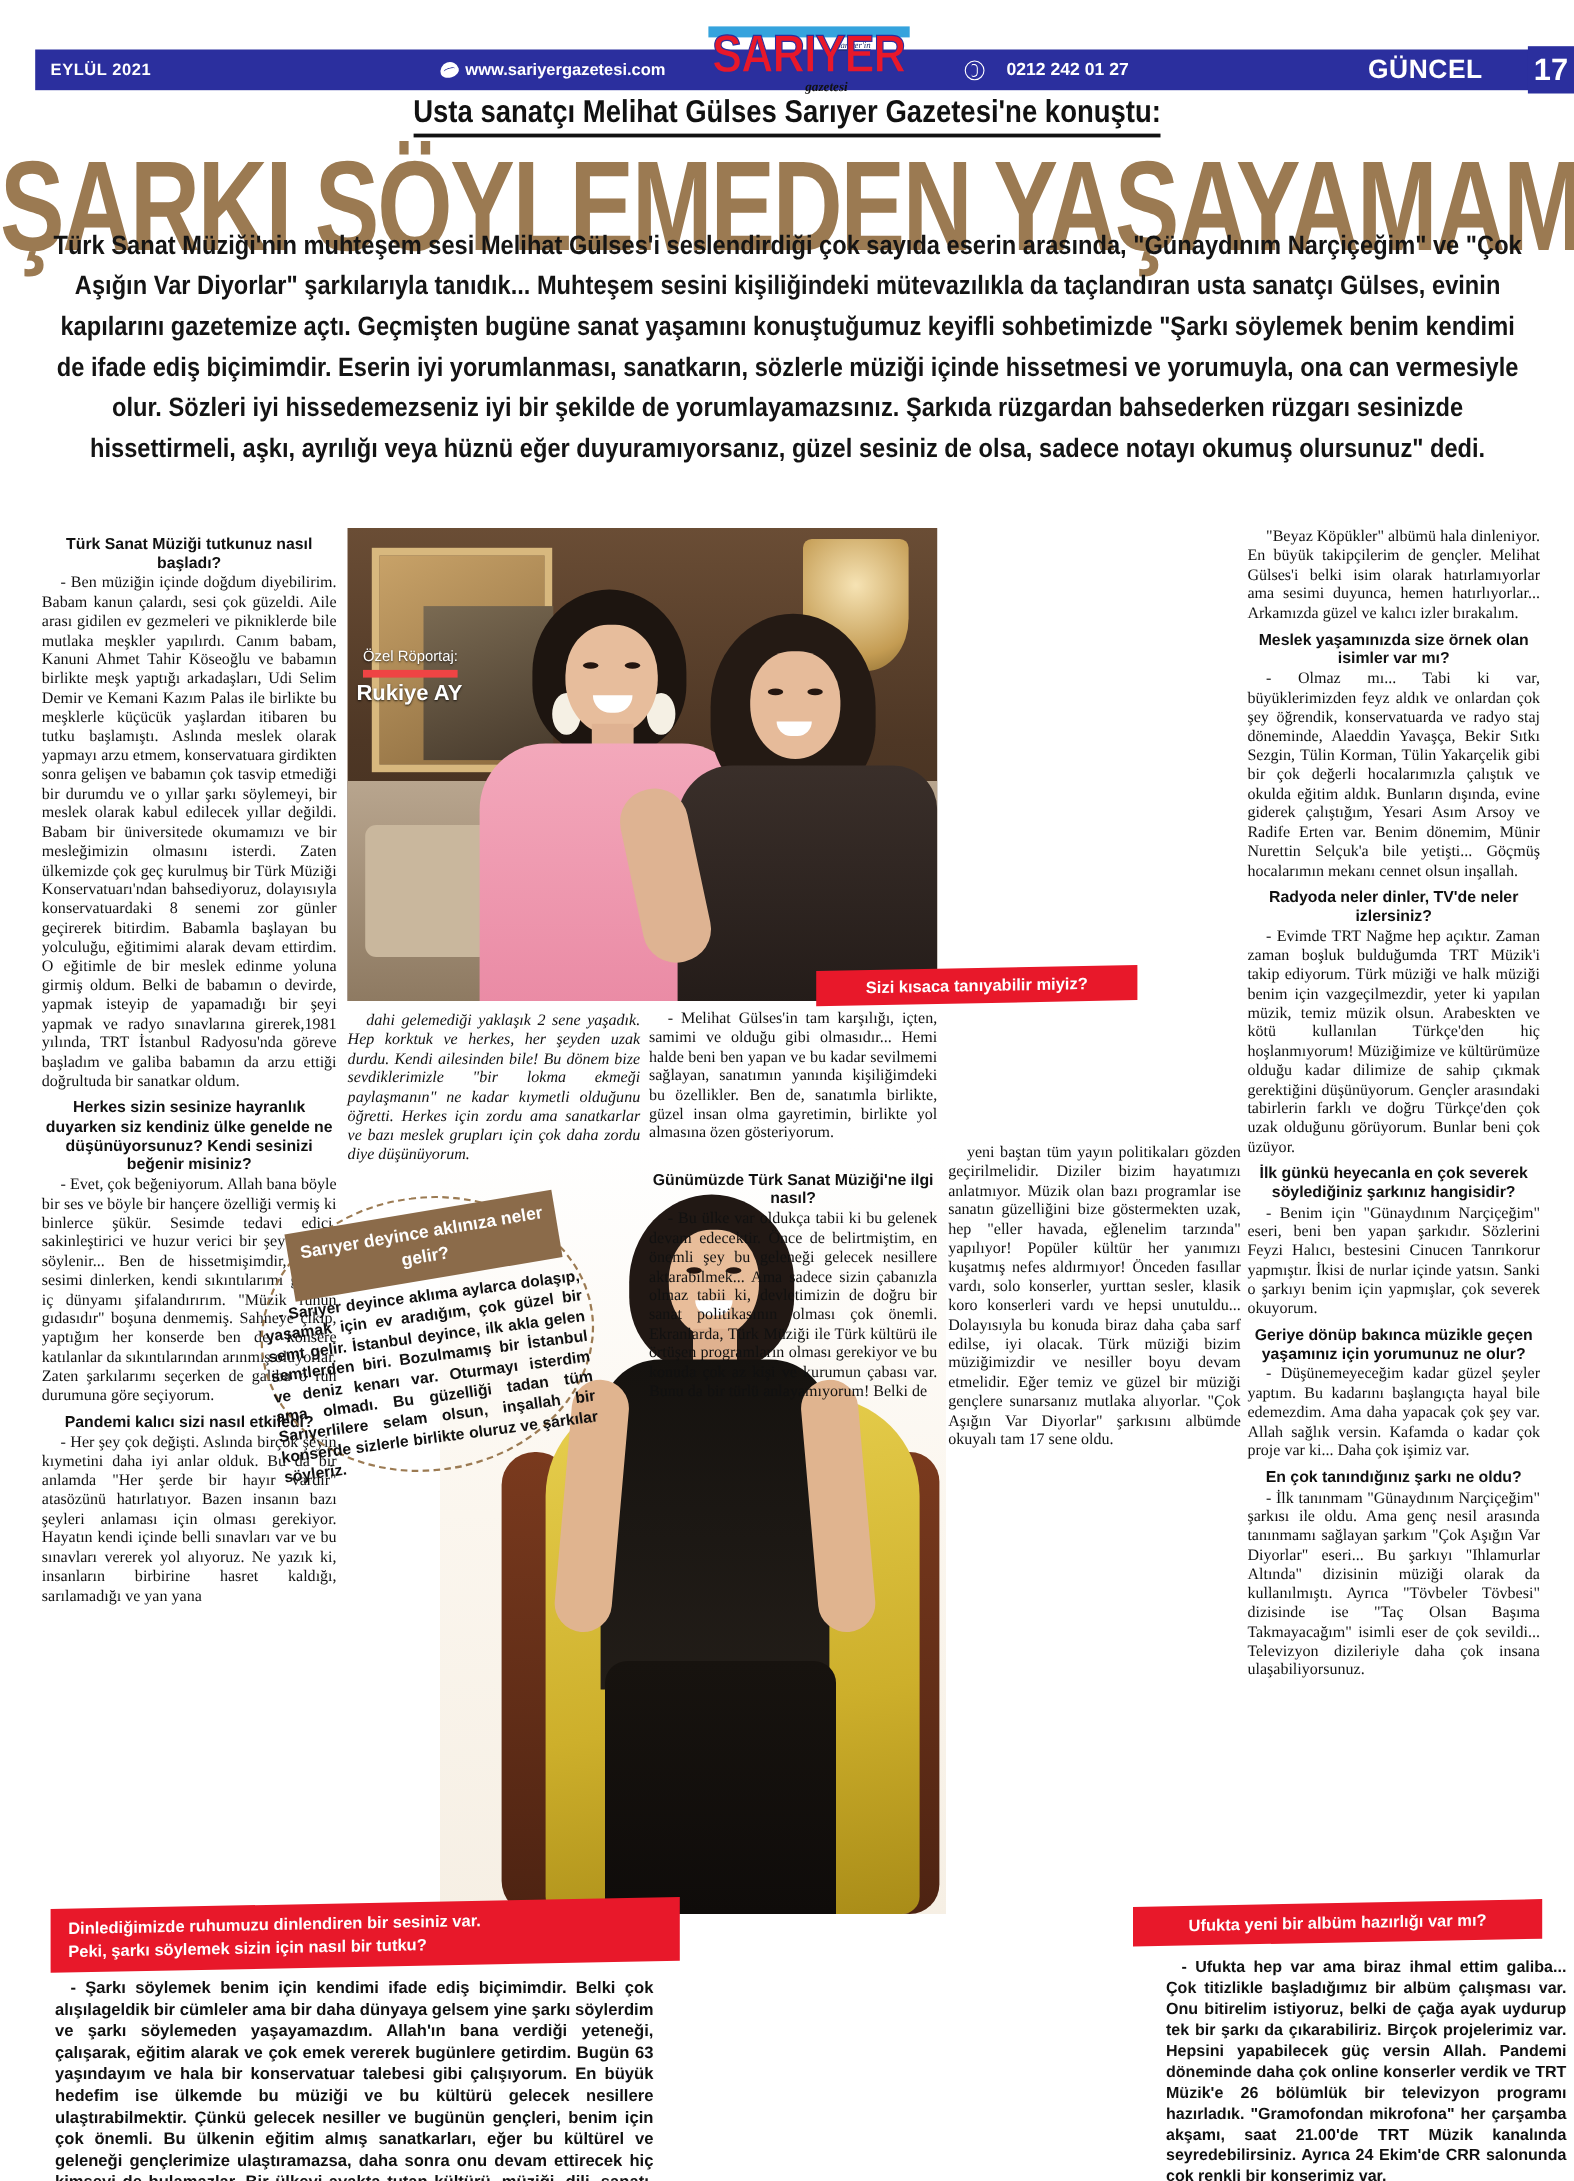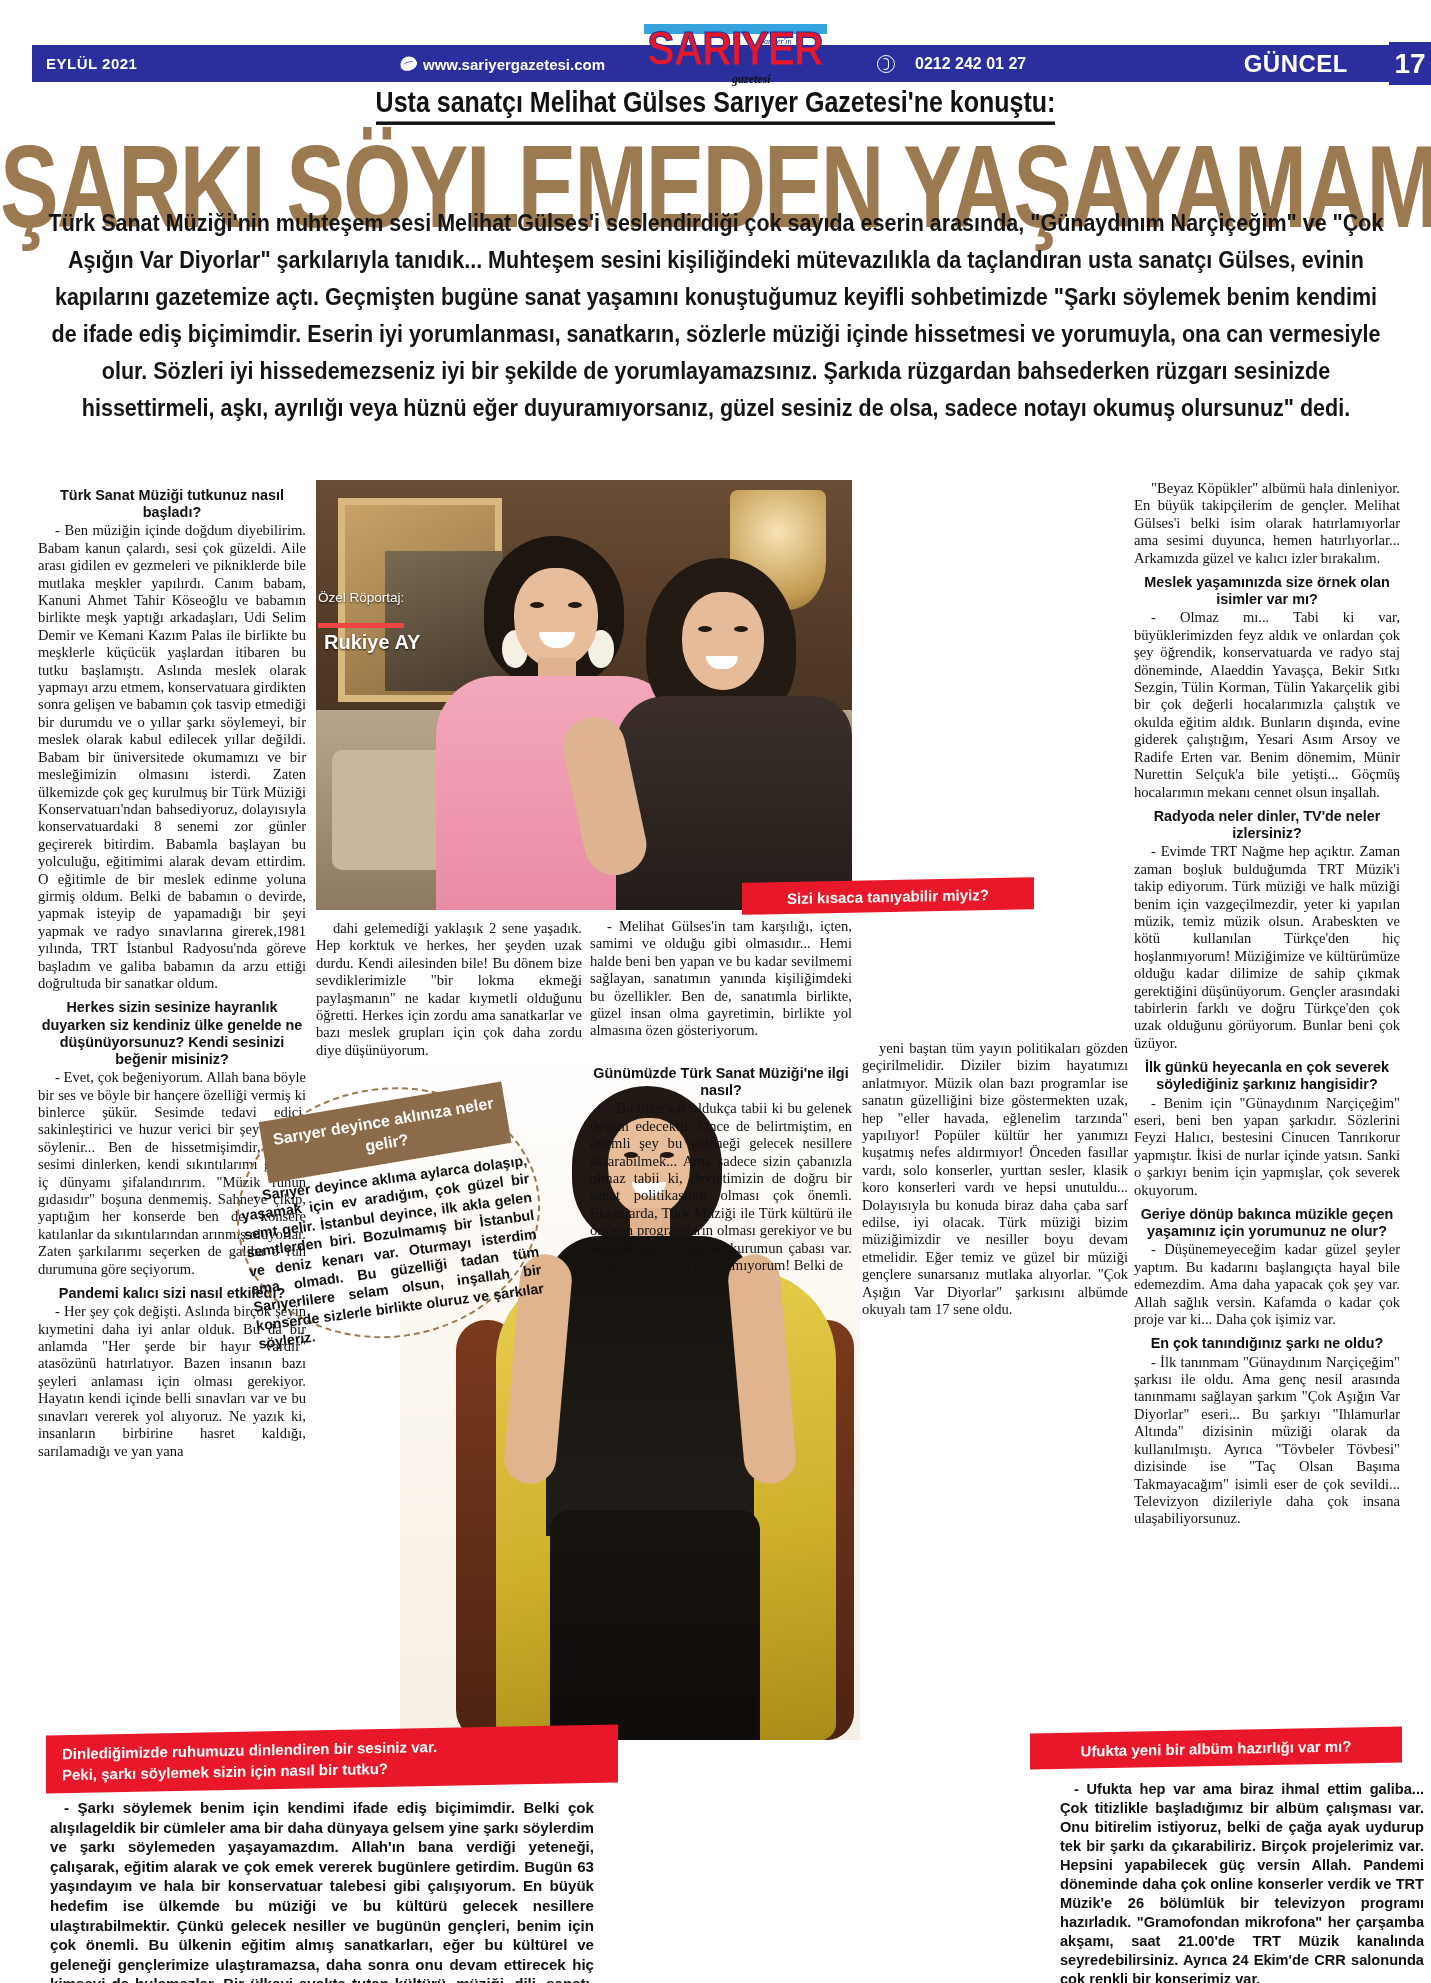--- a/index.html
+++ b/index.html
@@ -34,21 +34,21 @@
 
   
   .intro{position:absolute;left:46px;top:205px;width:1340px;text-align:center;font-family:"Liberation Sans",sans-serif;font-weight:700;font-size:21.5px;line-height:33px;color:#141414;transform:scaleY(1.12);transform-origin:top center;}
 
   
   .col{position:absolute;font-size:14.6px;line-height:17.4px;text-align:justify;color:#111;}
   .col p{margin:0;text-indent:17px;}
   .q{font-family:"Liberation Sans",sans-serif;font-weight:700;font-size:14.4px;line-height:17.2px;text-indent:0;text-align:center;margin:7px 0 1px 0;color:#111;}
 
   #col1{left:38px;top:480px;width:268px;}
-  #col2a{left:316px;top:1010px;width:266px;}
+  #col2a{left:316px;top:1010px;width:266px;font-style:italic;}
   #col4{left:862px;top:480px;width:266px;}
   #colmidA{left:588px;top:868px;width:266px;}
 
   
   .photo1{position:absolute;left:316px;top:480px;width:536px;height:430px;overflow:hidden;background:#6b4f3a;}
   .p1-wall{position:absolute;inset:0;background:
      linear-gradient(180deg,#6a4d35 0%,#4e3725 45%,#3b2a1b 100%);}
   .p1-frame{position:absolute;left:22px;top:18px;width:150px;height:190px;background:linear-gradient(150deg,#c8a268,#8a6a3e);border:7px solid #d8b87e;}
   .p1-frame2{position:absolute;left:40px;top:46px;width:118px;height:140px;background:linear-gradient(160deg,#7a6a52,#473a2c);}
   .p1-lamp{position:absolute;right:26px;top:10px;width:96px;height:120px;background:radial-gradient(circle at 50% 35%,#f6e3b4,#c49c53 70%,#8d6d32);border-radius:8px 8px 40% 40%;}
@@ -68,21 +68,21 @@
   
   .w2-hair{position:absolute;left:330px;top:78px;width:150px;height:170px;background:#241a14;border-radius:50% 50% 40% 40%;}
   .w2-face{position:absolute;left:366px;top:112px;width:82px;height:98px;background:#e6bb9a;border-radius:46% 46% 50% 50%;}
   .w2-eye1{position:absolute;left:382px;top:146px;width:14px;height:6px;background:#241610;border-radius:50%;}
   .w2-eye2{position:absolute;left:418px;top:146px;width:14px;height:6px;background:#241610;border-radius:50%;}
   .w2-smile{position:absolute;left:390px;top:176px;width:32px;height:13px;background:#fff;border-radius:0 0 18px 18px;}
   .w2-body{position:absolute;left:300px;top:216px;width:236px;height:216px;background:linear-gradient(180deg,#3a2f2a,#241c19);border-radius:50px 40px 0 0;}
   .w2-arm{position:absolute;left:258px;top:236px;width:62px;height:160px;background:#deb392;border-radius:30px;transform:rotate(-12deg);}
 
   .caption{position:absolute;left:318px;top:588px;z-index:8;font-family:"Liberation Sans",sans-serif;color:#fff;text-shadow:0 1px 2px rgba(0,0,0,.8);}
-  .cap1{font-size:13.5px;border-bottom:5px solid #ef4444;display:inline-block;padding-bottom:18px;}
+  .cap1{font-size:13.5px;border-bottom:7px solid #ef4444;display:inline-block;padding-bottom:5px;margin-left:12px;}
   .cap2{font-size:20px;font-weight:700;display:block;margin-top:3px;margin-left:6px;}
 
   .photo2{position:absolute;left:400px;top:1040px;width:460px;height:700px;overflow:hidden;}
   .p2-bg{position:absolute;inset:0;background:linear-gradient(180deg,#ffffff 0%,#fbf6ee 48%,#f6efe4 100%);}
   .p2-chair{position:absolute;left:96px;top:230px;width:340px;height:470px;background:linear-gradient(170deg,#e8d04f,#cdaf2b 60%,#a98c18);border-radius:90px 90px 16px 16px;}
   .p2-chairside{position:absolute;left:56px;top:280px;width:62px;height:420px;background:linear-gradient(180deg,#7a3a1e,#4d2312);border-radius:30px;}
   .p2-chairside2{position:absolute;right:6px;top:280px;width:54px;height:420px;background:linear-gradient(180deg,#7a3a1e,#4d2312);border-radius:28px;}
   .p2-hair{position:absolute;left:172px;top:46px;width:150px;height:160px;background:#211814;border-radius:50% 50% 42% 42%;}
   .p2-face{position:absolute;left:208px;top:78px;width:82px;height:98px;background:#e8bd9a;border-radius:46% 46% 50% 50%;}
   .p2-e1{position:absolute;left:224px;top:112px;width:14px;height:6px;background:#241610;border-radius:50%;}

